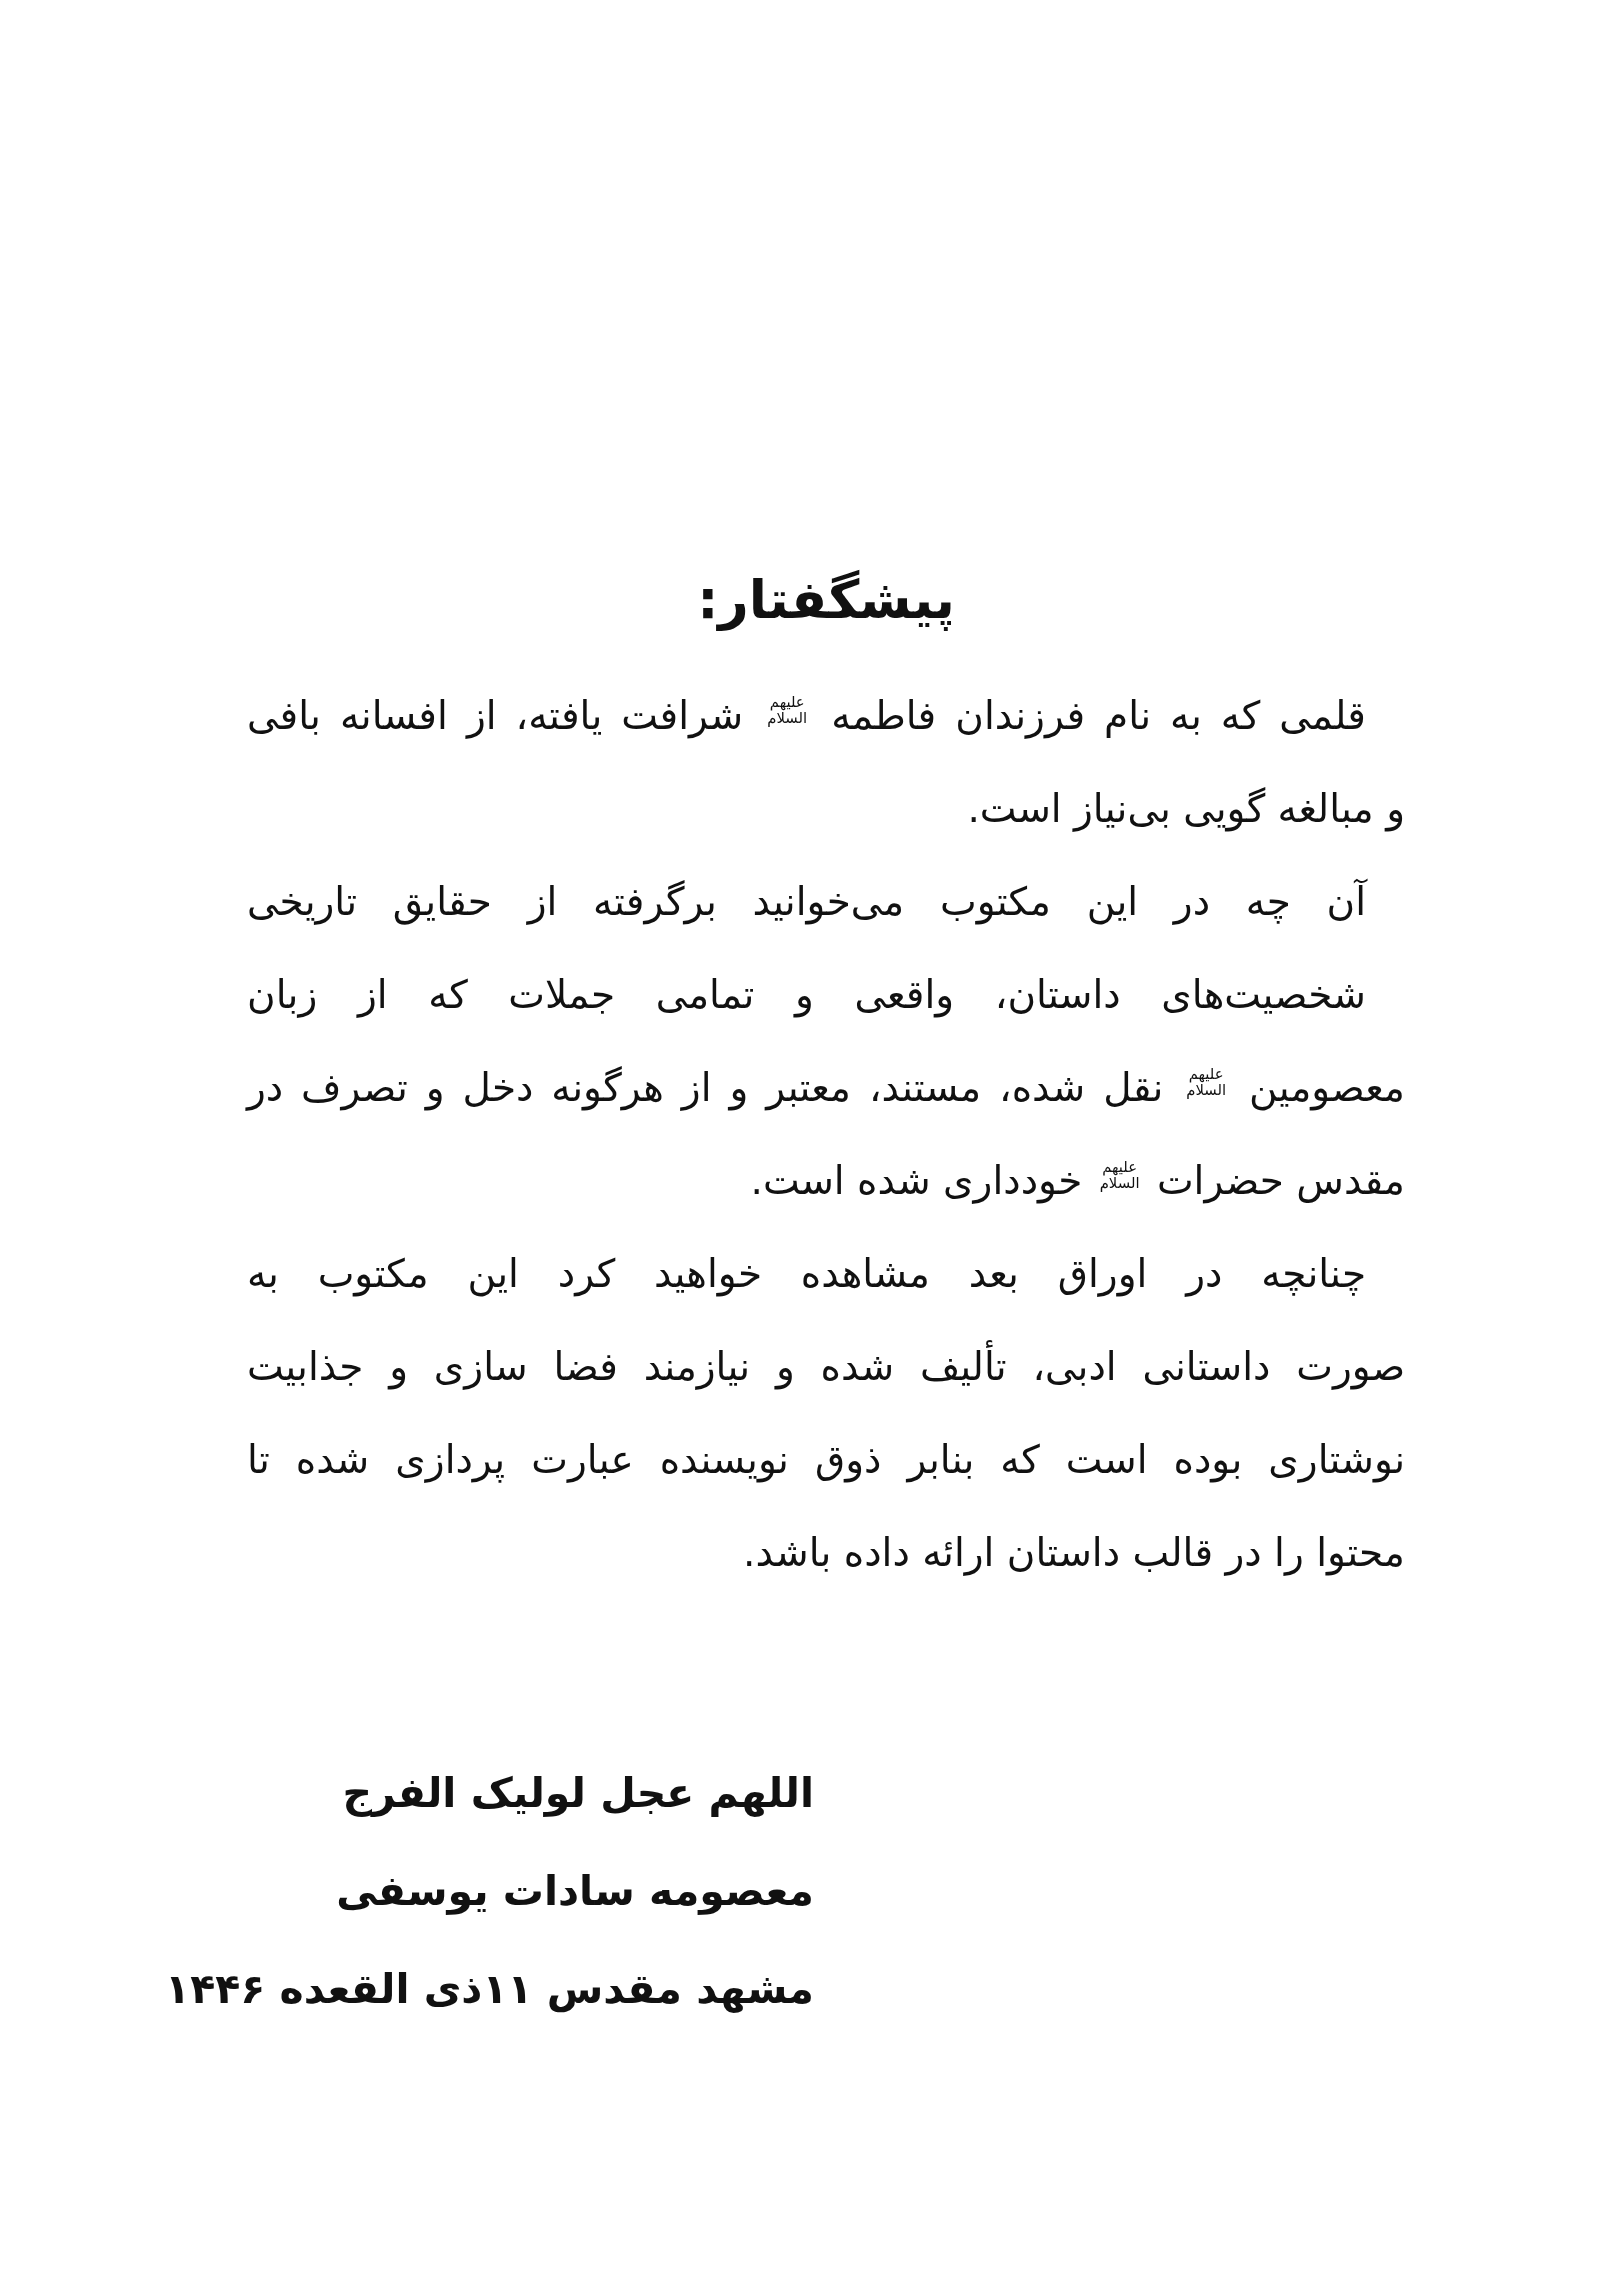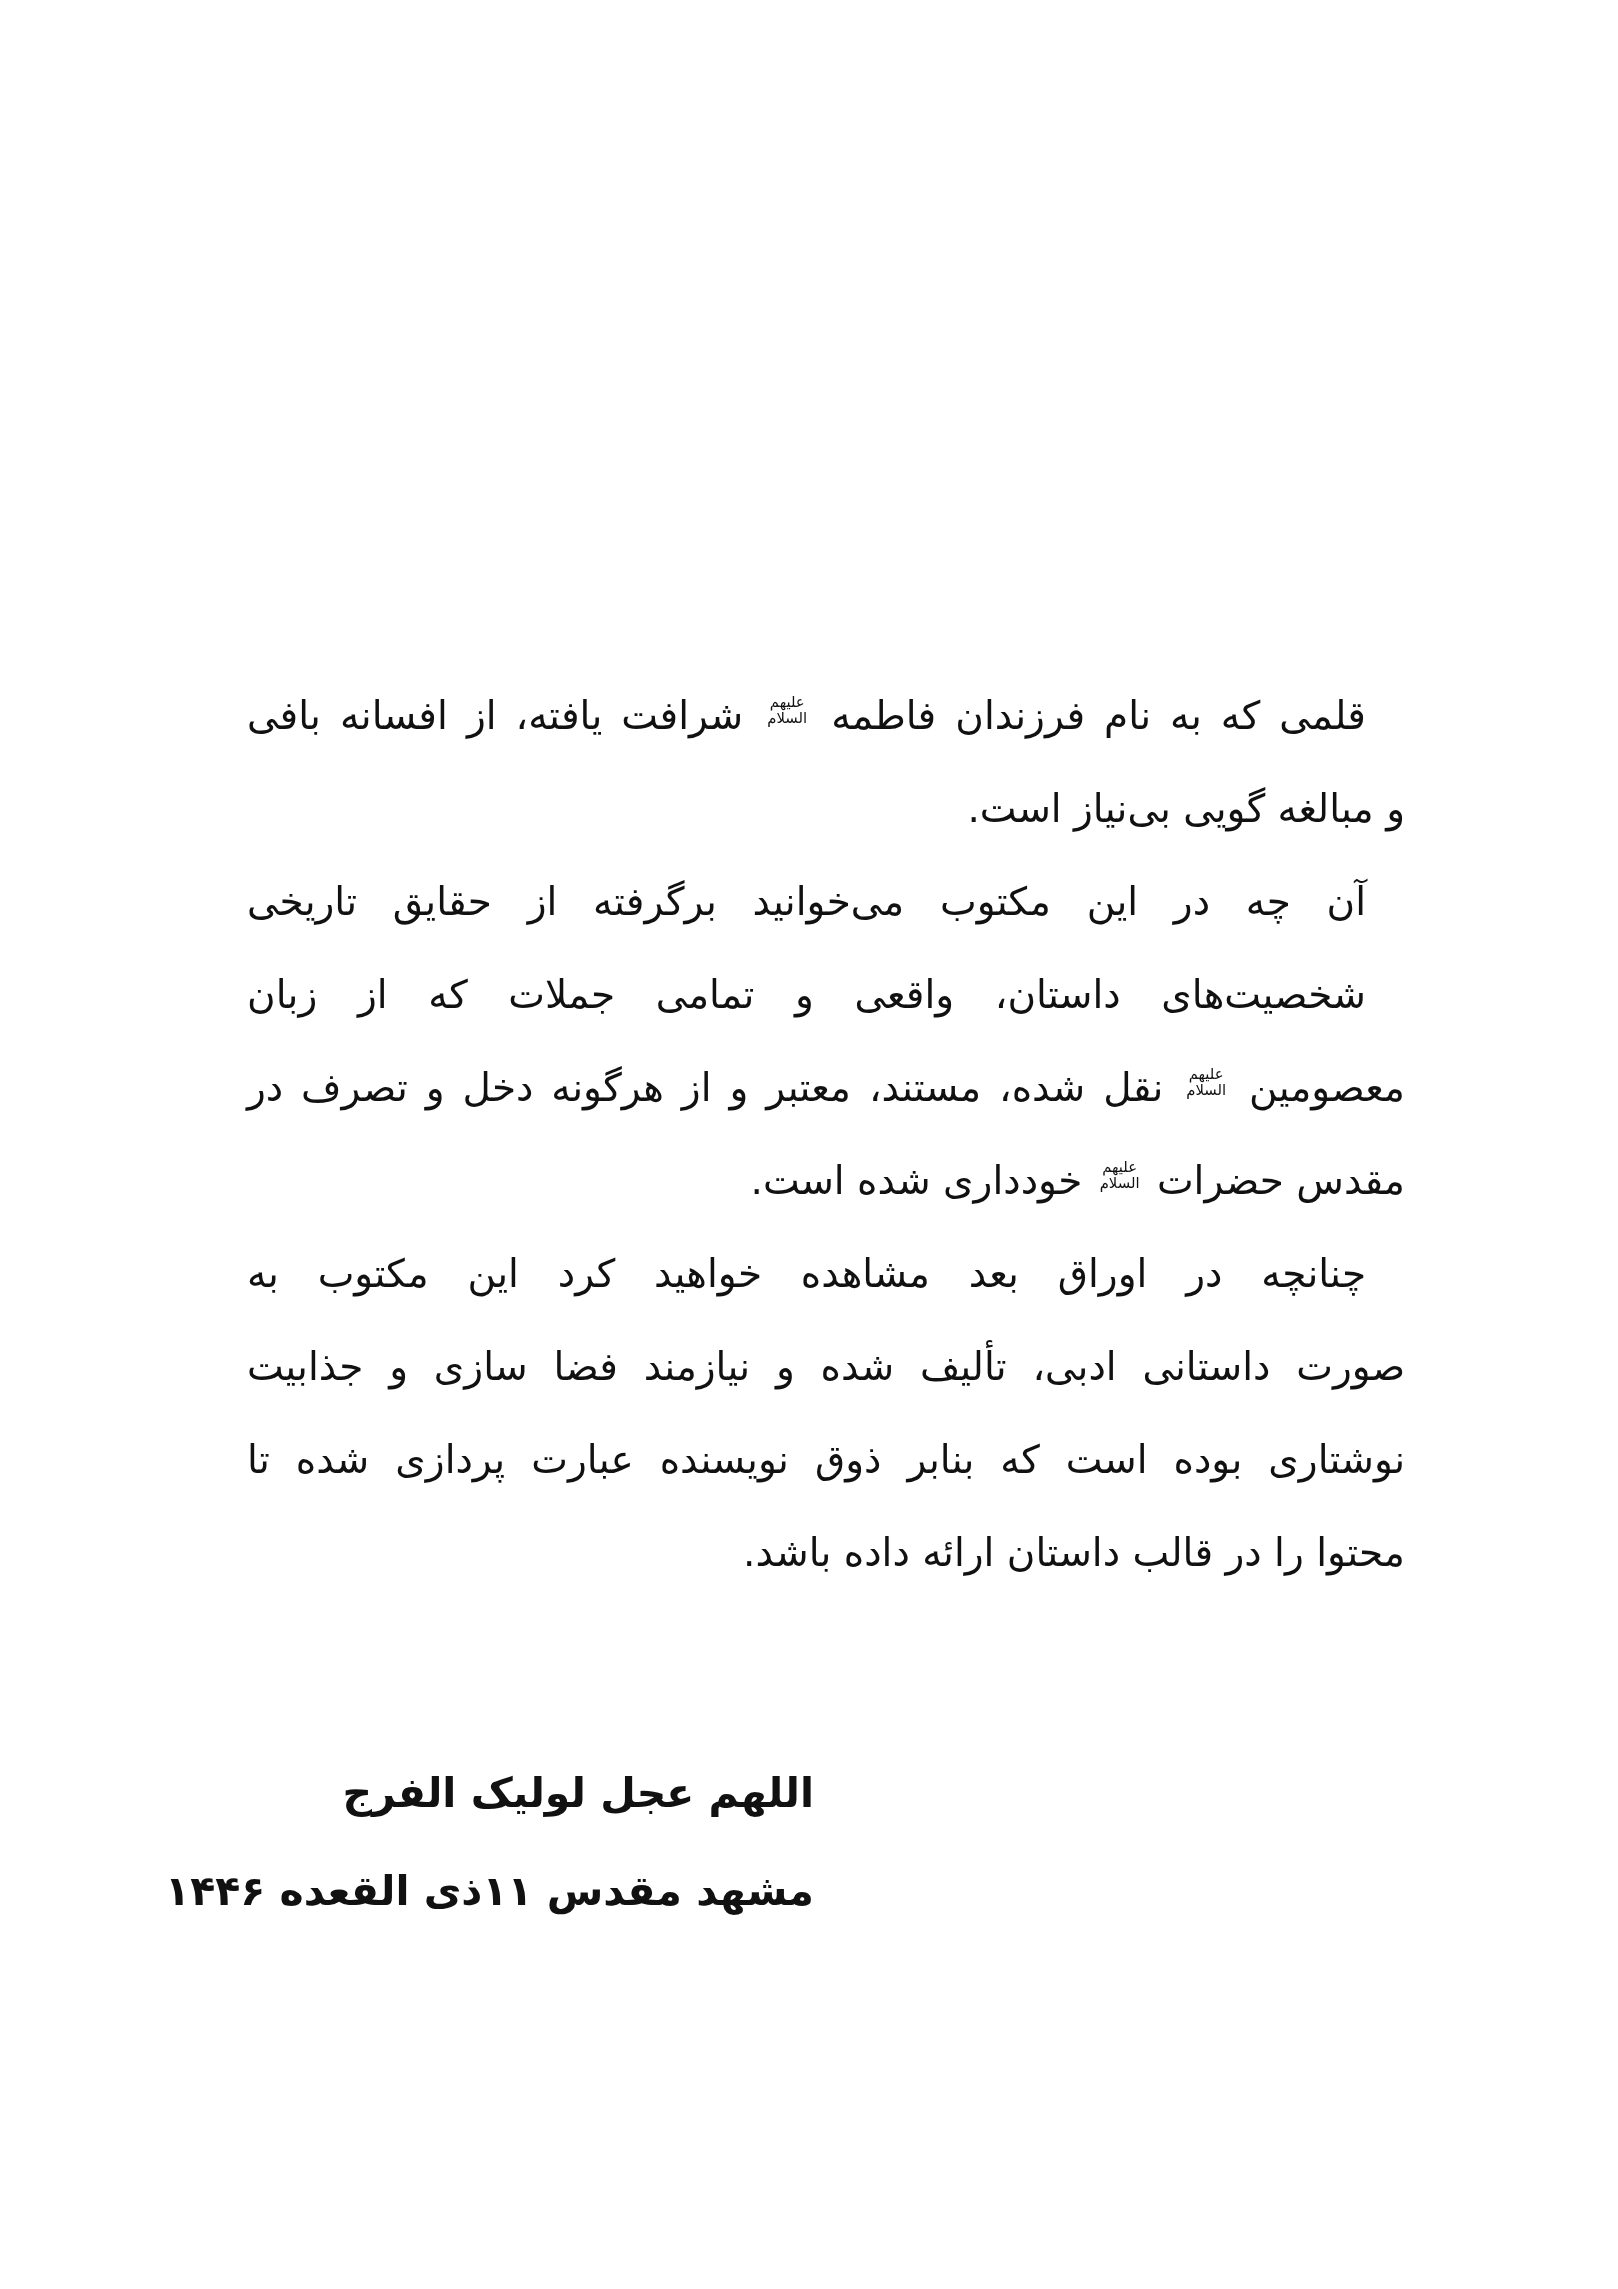--- a/index.html
+++ b/index.html
@@ -72,20 +72,21 @@
     height: 98px;
     line-height: 98px;
     white-space: nowrap;
   }
 </style>
 </head>
 <body>
 
 <div class="page">
 
+  <h1 class="page-title">پیشگفتار:</h1>
 
   <div class="preface-body">
 
     <div class="line p-start">
       <span>قلمی که به نام فرزندان فاطمه</span>
       <span class="hon">
           <span>علیهم</span>
           <span>السلام</span>
         </span>
       <span>شرافت یافته، از افسانه بافی</span>
@@ -128,17 +129,18 @@
       <span>نوشتاری بوده است که بنابر ذوق نویسنده عبارت پردازی شده تا</span>
     </div>
     <div class="line p-end">
       <span>محتوا را در قالب داستان ارائه داده باشد.</span>
     </div>
 
   </div>
 
   <div class="signature-block">
     <div class="sig-line">اللهم عجل لولیک الفرج</div>
+    <div class="sig-line">معصومه سادات یوسفی</div>
     <div class="sig-line">مشهد مقدس ۱۱ذی القعده ۱۴۴۶</div>
   </div>
 
 </div>
 
 
 </body></html>

